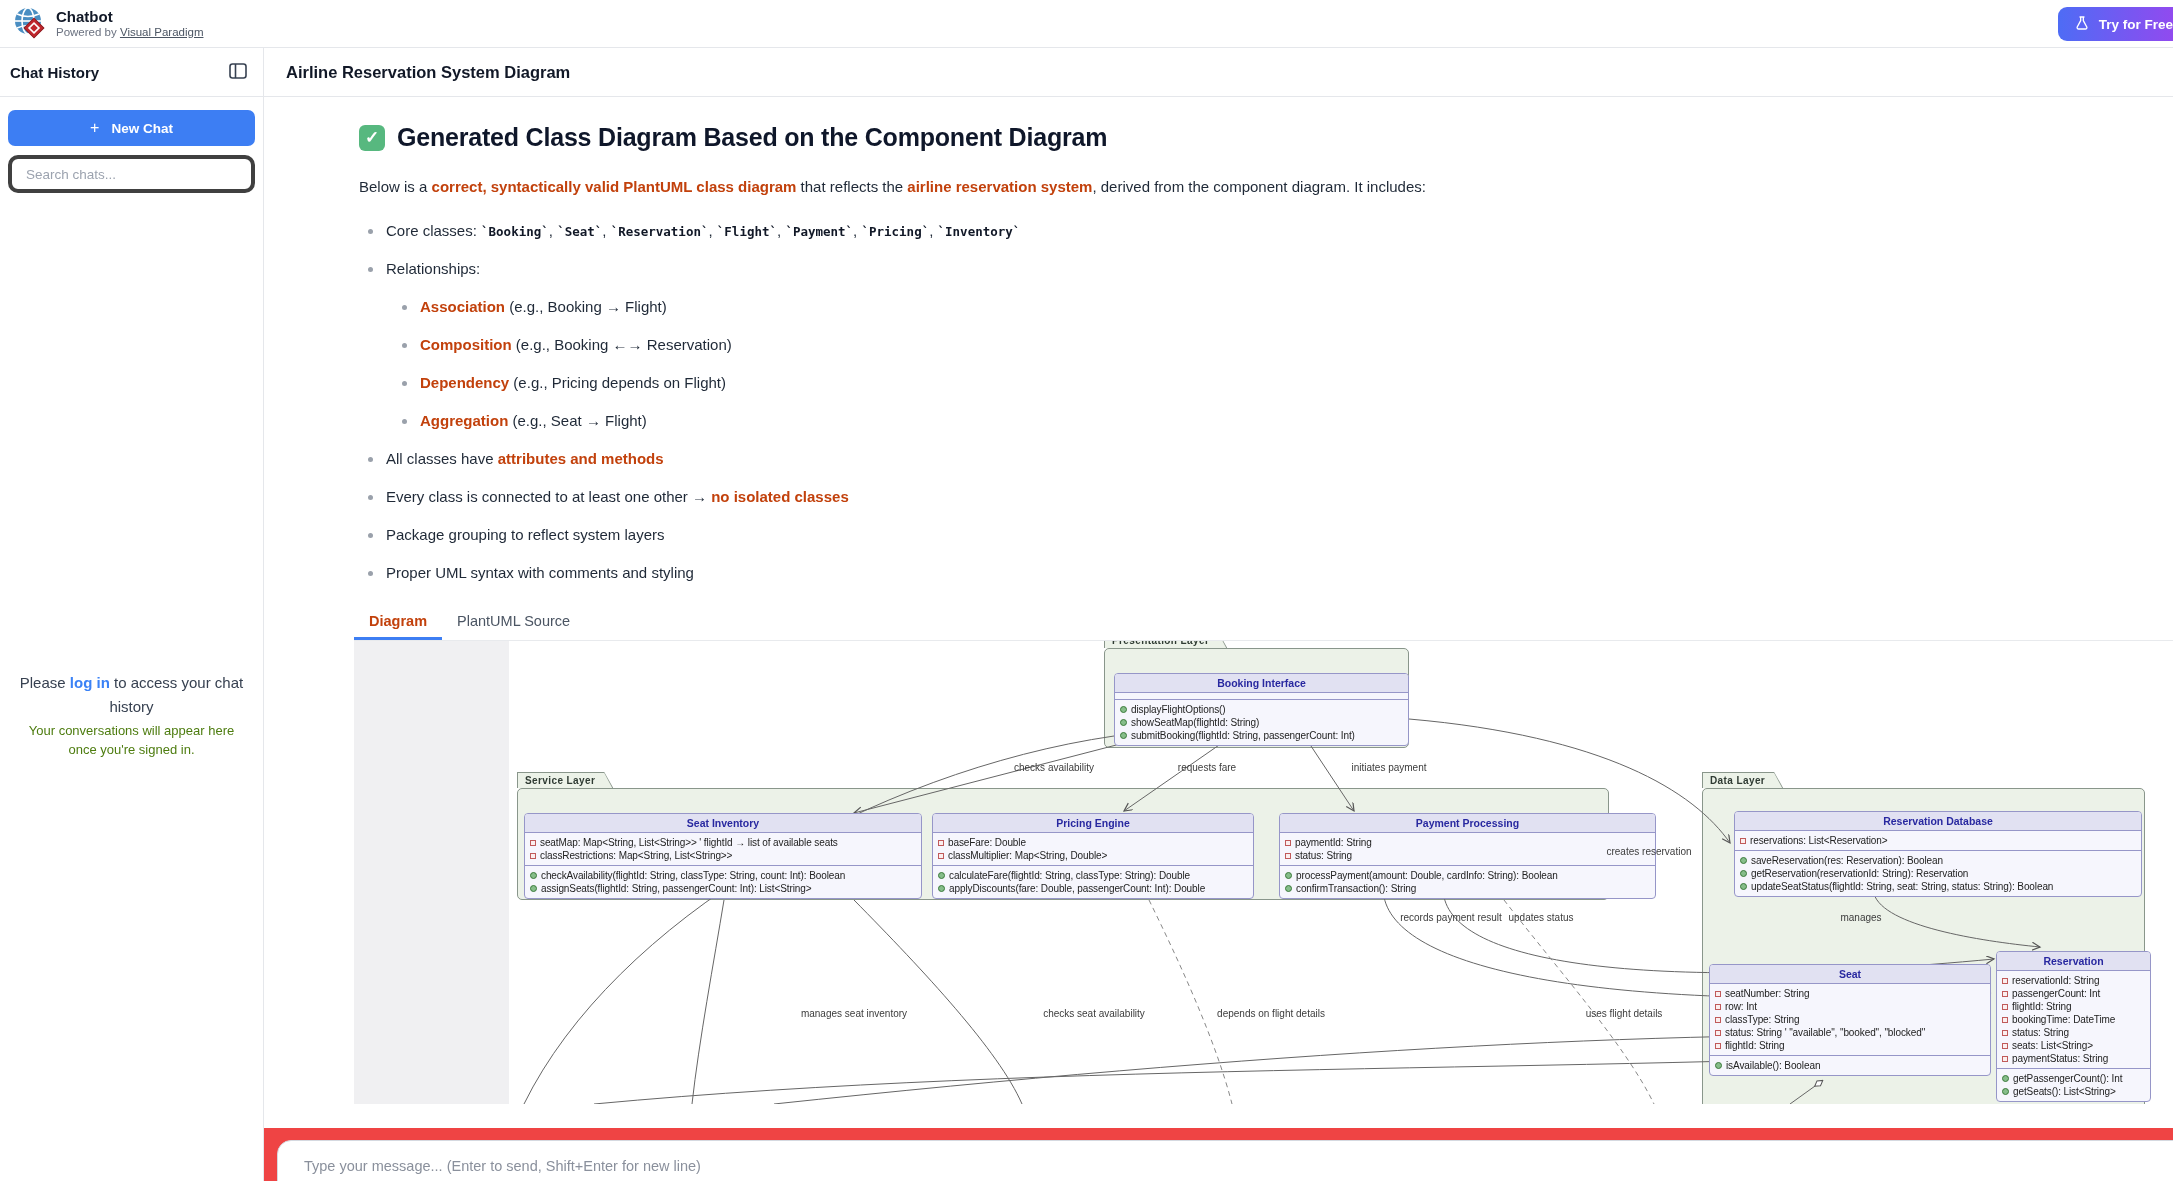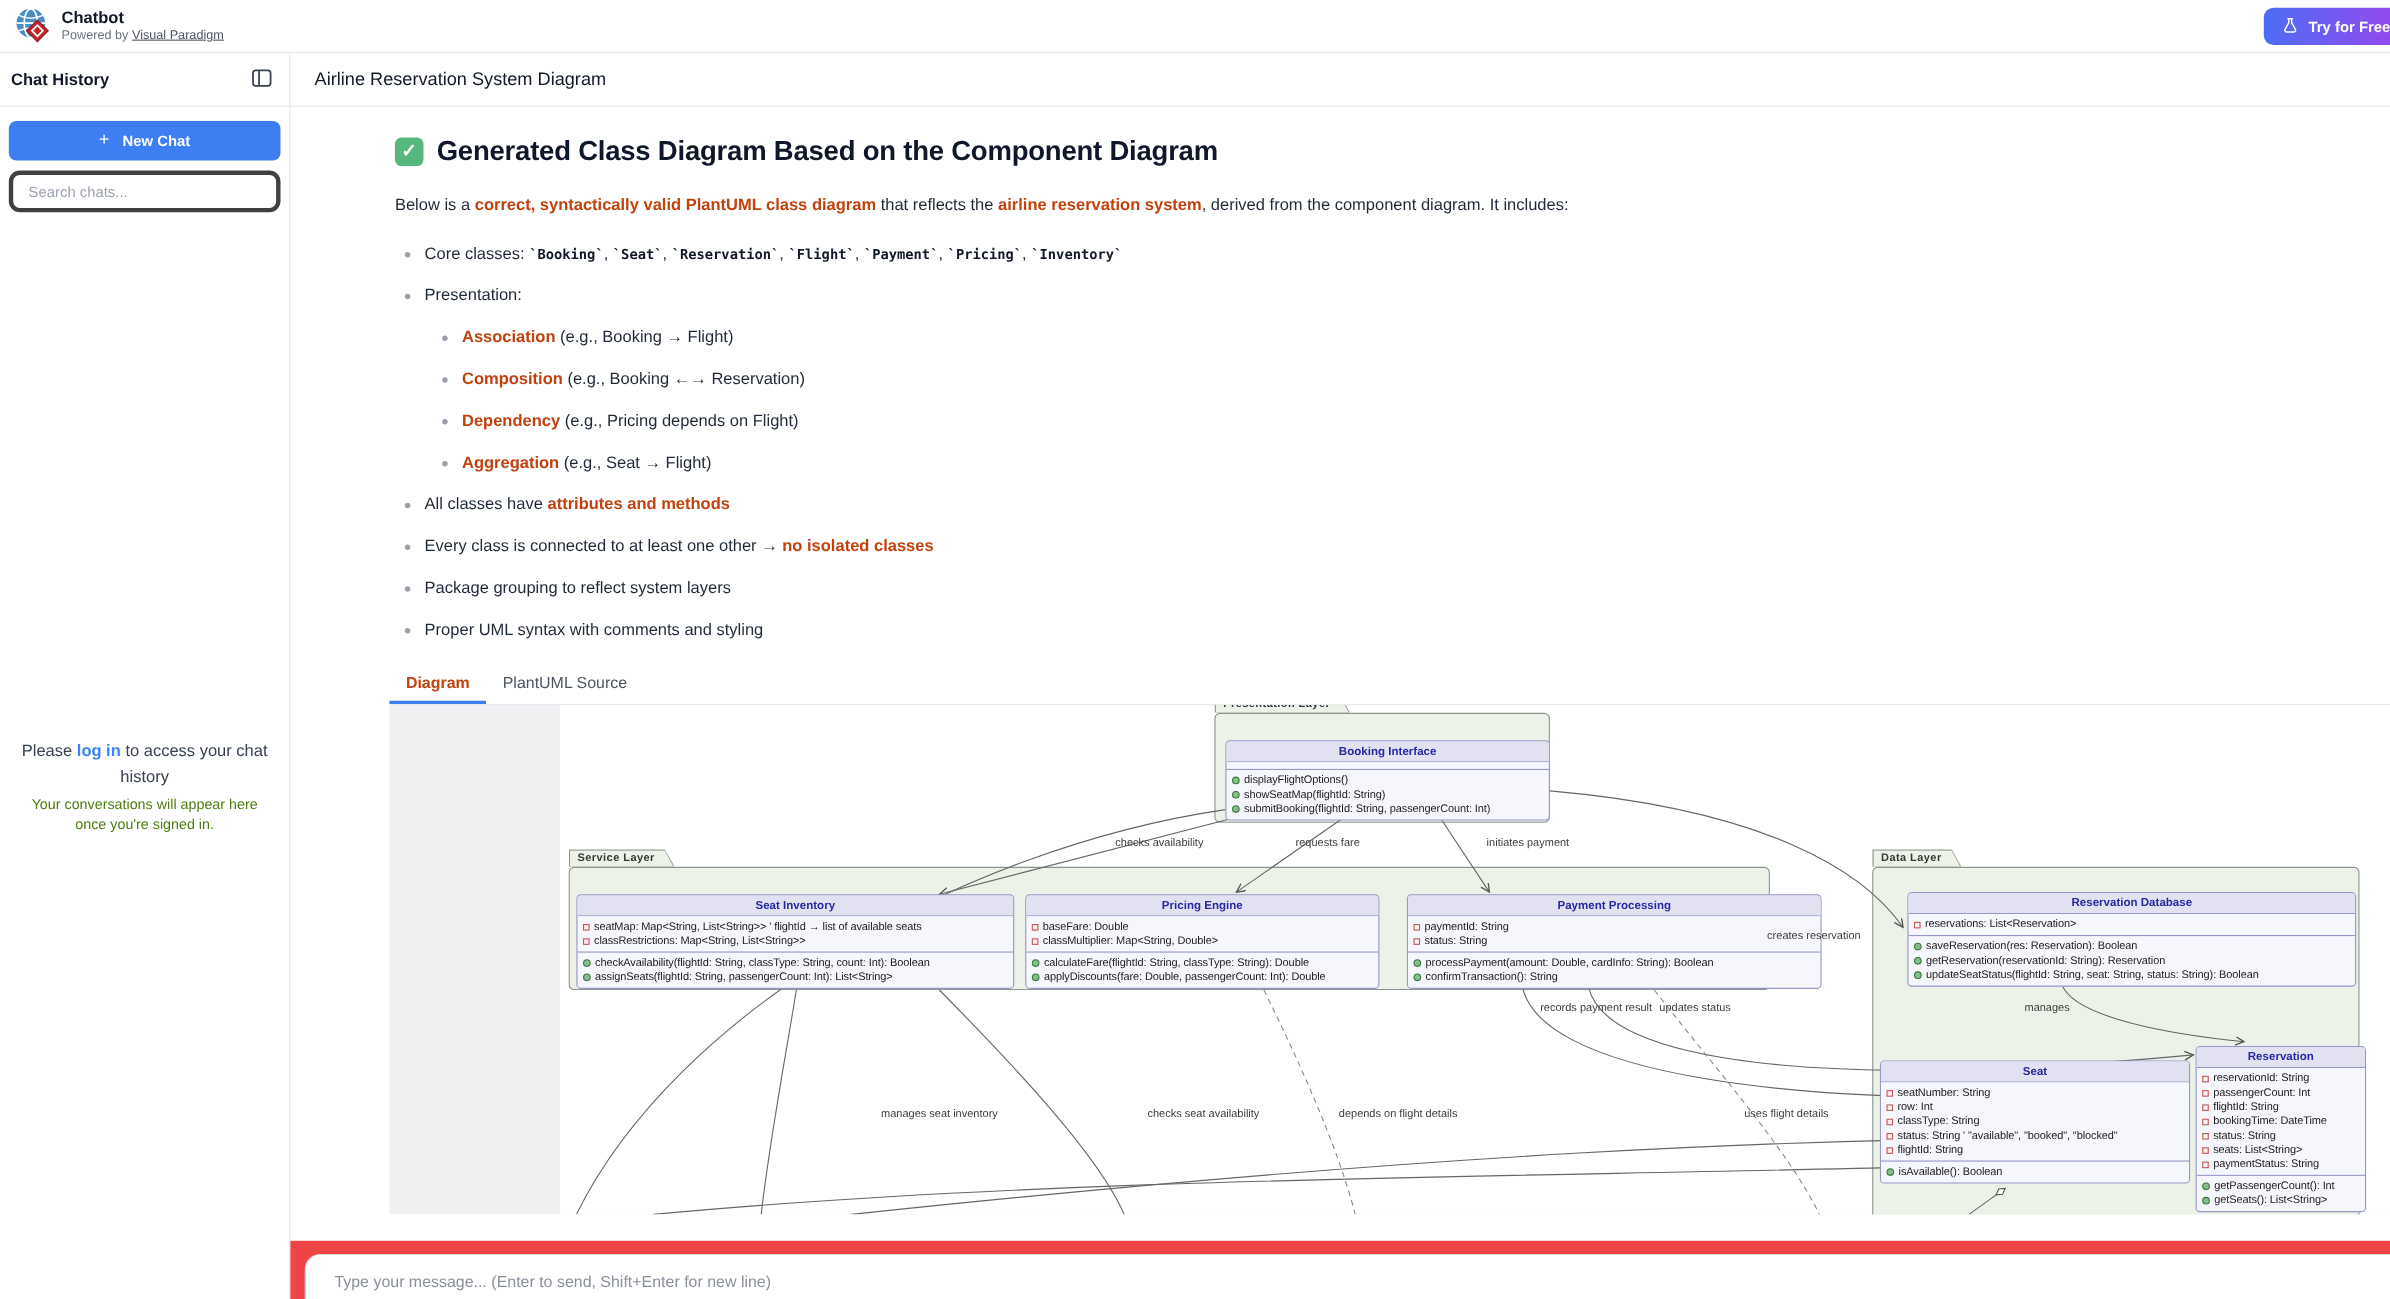--- a/index.html
+++ b/index.html
@@ -37,21 +37,21 @@
   .search-chats::placeholder { color:#9ca3af; }
   .login-notice { margin-top:478px; text-align:center; padding:0 18px; }
   .login-line { font-size:15px; color:#374151; line-height:1.6; }
   .login-line a { color:#3b82f6; text-decoration:none; font-weight:bold; cursor:pointer; }
   .login-sub { font-size:13px; color:#4d7c0f; line-height:1.45; margin-top:3px; }
 
   
   .main { flex:1; display:flex; flex-direction:column; min-width:0; }
   .main-titlebar { height:49px; border-bottom:1px solid #e5e7eb; display:flex; align-items:center;
     padding:0 22px; }
-  .page-title { font-size:16.5px; font-weight:normal; color:#111827;text-align:right; }
+  .page-title { font-size:16.5px; font-weight:bold; color:#111827;text-align:right; }
   .content { flex:1; overflow:hidden; padding-left:90px; }
 
   .heading { display:flex; align-items:center; gap:12px; margin:26px 0 0 5px; }
   .check-badge { width:26px; height:26px; border-radius:6px; background:#57b87f; color:#fff;
     display:flex; align-items:center; justify-content:center; font-size:17px; font-weight:bold; }
   .heading h1 { font-size:25px; font-weight:bold; color:#0f172a; letter-spacing:-0.2px; }
 
   .intro { margin:26px 0 0 5px; font-size:15px; color:#1f2937; max-width:1500px; }
   .intro b, .li-text b { font-weight:bold; color:#c2410c; }
   .code { font-family:"DejaVu Sans Mono", monospace; font-size:12.5px; font-weight:bold; color:#111827; }
@@ -167,21 +167,21 @@
     <div class="content">
       <div class="heading">
         <span class="check-badge">✓</span>
         <h1>Generated Class Diagram Based on the Component Diagram</h1>
       </div>
 
       <p class="intro"><span>Below is a </span><b>correct, syntactically valid PlantUML class diagram</b><span> that reflects the </span><b>airline reservation system</b><span>, derived from the component diagram. It includes:</span></p>
 
       <ul class="bullets" id="bullet-root">
           <li><span class="dot"></span><span class="li-text"><span>Core classes: </span><code class="code">`Booking`</code><span>, </span><code class="code">`Seat`</code><span>, </span><code class="code">`Reservation`</code><span>, </span><code class="code">`Flight`</code><span>, </span><code class="code">`Payment`</code><span>, </span><code class="code">`Pricing`</code><span>, </span><code class="code">`Inventory`</code></span></li>
-          <li><span class="dot"></span><span class="li-text"><span>Presentation:</span></span><ul>
+          <li><span class="dot"></span><span class="li-text"><span>Relationships:</span></span><ul>
               <li><span class="dot"></span><span class="li-text"><b>Association</b><span> (e.g., Booking → Flight)</span></span></li>
               <li><span class="dot"></span><span class="li-text"><b>Composition</b><span> (e.g., Booking ←→ Reservation)</span></span></li>
               <li><span class="dot"></span><span class="li-text"><b>Dependency</b><span> (e.g., Pricing depends on Flight)</span></span></li>
               <li><span class="dot"></span><span class="li-text"><b>Aggregation</b><span> (e.g., Seat → Flight)</span></span></li>
             </ul></li>
           <li><span class="dot"></span><span class="li-text"><span>All classes have </span><b>attributes and methods</b></span></li>
           <li><span class="dot"></span><span class="li-text"><span>Every class is connected to at least one other → </span><b>no isolated classes</b></span></li>
           <li><span class="dot"></span><span class="li-text"><span>Package grouping to reflect system layers</span></span></li>
           <li><span class="dot"></span><span class="li-text"><span>Proper UML syntax with comments and styling</span></span></li>
         </ul>

